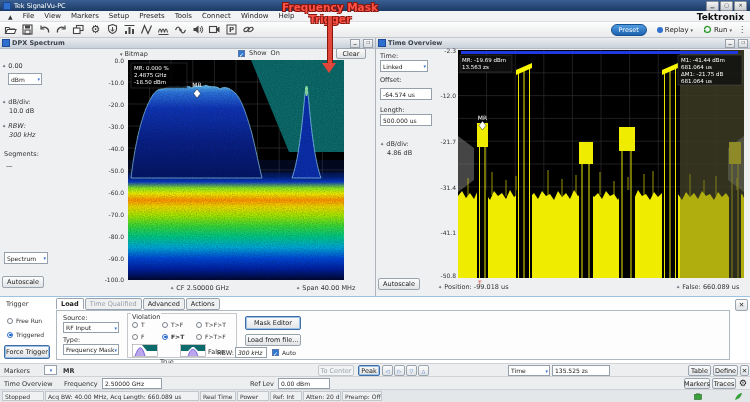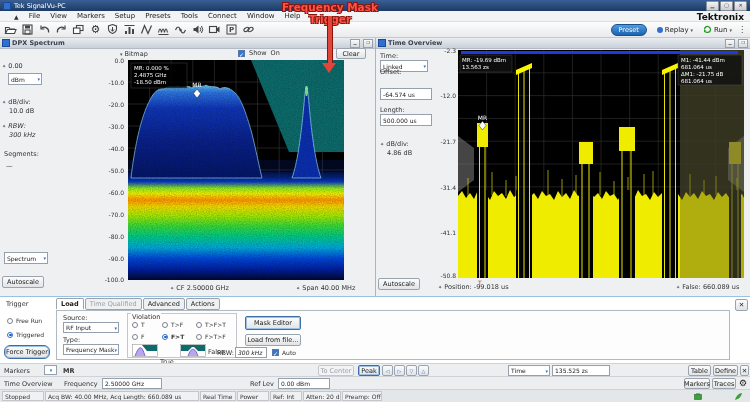--- a/index.html
+++ b/index.html
@@ -1,20 +1,20 @@
 <!DOCTYPE html>
 <html><head>
 <meta charset="utf-8">
 <style>
   html,body{margin:0;padding:0;background:#888;}
   .app{position:relative;width:750px;height:402px;background:#d8dbdf;font-family:"DejaVu Sans","Liberation Sans",sans-serif;overflow:hidden;font-size:7px;color:#222;}
   .abs{position:absolute;}
   .titlebar{position:absolute;left:0;top:0;width:750px;height:11px;background:linear-gradient(#3a5f95,#1c3a64);color:#fff;display:flex;align-items:center;padding:0 3px;box-sizing:border-box;font-size:6.5px;}
   .win-ctl{width:11px;height:8px;background:linear-gradient(#f4f4f4,#c9ccd2);border:1px solid #8a8f98;border-radius:1px;font-size:5px;line-height:7px;text-align:center;color:#333;margin-left:1px;}
-  .menubar{position:absolute;left:0;top:11px;width:750px;height:11px;background:#f2f3f5;border-bottom:1px solid #dcdee2;display:flex;align-items:center;gap:10px;padding-left:14px;box-sizing:border-box;}
+  .menubar{position:absolute;left:0;top:11px;width:750px;height:11px;background:#f2f3f5;border-bottom:1px solid #dcdee2;display:flex;align-items:center;gap:10px;padding-left:8px;box-sizing:border-box;}
   .menu-item{font-size:7px;color:#222;}
   .brand{position:absolute;right:6px;top:12px;font-weight:bold;font-size:9px;color:#111;letter-spacing:0;}
   .toolbar{position:absolute;left:0;top:22px;width:750px;height:16px;background:linear-gradient(#fdfdfd,#e9eaec);border-bottom:1px solid #c6c8cc;display:flex;align-items:center;gap:4px;padding-left:4px;box-sizing:border-box;}
   .tbicon{width:13px;height:13px;display:inline-flex;align-items:center;justify-content:center;}
   .pill{background:linear-gradient(#4f9ce2,#1d62ae);color:#fff;border-radius:6px;font-size:6.5px;padding:1px 7px;border:1px solid #16508e;}
   .winbar{height:10px;background:linear-gradient(#e9edf2,#c9d0d9);border-bottom:1px solid #b4bac4;display:flex;align-items:center;font-size:6.5px;font-weight:bold;color:#39414c;padding:0 2px;gap:2px;}
   .winicon{width:6px;height:6px;background:#2f6fd0;border:1px solid #1b4b96;display:inline-block;}
   .minibtn{width:8px;height:7px;background:linear-gradient(#fbfbfb,#d8dade);border:1px solid #98a0aa;font-size:4px;line-height:6px;text-align:center;color:#444;margin-left:1px;}
   .pane{position:absolute;top:38px;height:258px;background:#eef0f2;border-right:1px solid #b0b4ba;}
   .btn{background:linear-gradient(#fcfcfc,#e1e3e6);border:1px solid #9aa4ae;border-radius:2px;font-size:6.5px;color:#222;display:flex;align-items:center;justify-content:center;box-sizing:border-box;}
@@ -288,21 +288,21 @@
       <span style="flex:1"></span>
       <span class="minibtn">▁</span>
       <span class="minibtn">❐</span>
     </div>
 
     <span class="lab" style="left:4px;top:14px;">Time:</span>
     <div class="sel abs" style="left:4px;top:22px;width:48px;height:12px;">
       <span>Linked</span>
         <span class="chev">▾</span>
     </div>
-    <span class="lab" style="left:4px;top:30px;">Offset:</span>
+    <span class="lab" style="left:4px;top:38px;">Offset:</span>
     <div class="fld abs" style="left:4px;top:50px;width:52px;height:12px;">-64.574 us</div>
     <span class="lab" style="left:4px;top:68px;">Length:</span>
     <div class="fld abs" style="left:4px;top:76px;width:52px;height:12px;">500.000 us</div>
     <span class="lab" style="left:4px;top:102px;"><span class="bullet">✦</span> <span>dB/div:</span></span>
     <span class="lab" style="left:11px;top:111px;">4.86 dB</span>
     <div class="btn abs" style="left:2px;top:240px;width:42px;height:12px;">Autoscale</div>
 
     <span class="ylab" style="left:58px;top:9px;">-2.3</span>
     <span class="ylab" style="left:58px;top:54px;">-12.0</span>
     <span class="ylab" style="left:58px;top:100px;">-21.7</span>
@@ -389,21 +389,21 @@
   <div class="abs" style="left:0;top:296px;width:750px;height:67px;background:#fff;border-top:1px solid #9cc2e2;box-sizing:border-box;">
     <span class="lab" style="left:6px;top:3px;">Trigger</span>
     <span class="radrow" style="left:7px;top:20px;">
       <span class="rad"></span>
         <span>Free Run</span>
     </span>
     <span class="radrow" style="left:7px;top:34px;">
       <span class="rad on"></span>
         <span>Triggered</span>
     </span>
-    <div class="btn hi abs" style="left:4px;top:48px;width:46px;height:14px;border-radius:6px;">Force Trigger</div>
+    <div class="btn hi abs" style="left:4px;top:48px;width:46px;height:14px;">Force Trigger</div>
 
     <div class="abs" style="left:56px;top:1px;height:12px;display:flex;gap:1px;">
       <span class="btn" style="height:12px;padding:0 4px;background:#fff;border-bottom-color:#fff;font-weight:bold;">Load</span>
       <span class="btn" style="height:12px;padding:0 4px;color:#9aa0a8;background:#eef0f2;">Time Qualified</span>
       <span class="btn" style="height:12px;padding:0 4px;background:#eef0f2;">Advanced</span>
       <span class="btn" style="height:12px;padding:0 4px;background:#eef0f2;">Actions</span>
     </div>
 
     <div class="abs" style="left:56px;top:13px;width:674px;height:50px;border:1px solid #b0b8c0;background:#fdfdfd;box-sizing:border-box;">
       <span class="lab" style="left:6px;top:3px;">Source:</span>

